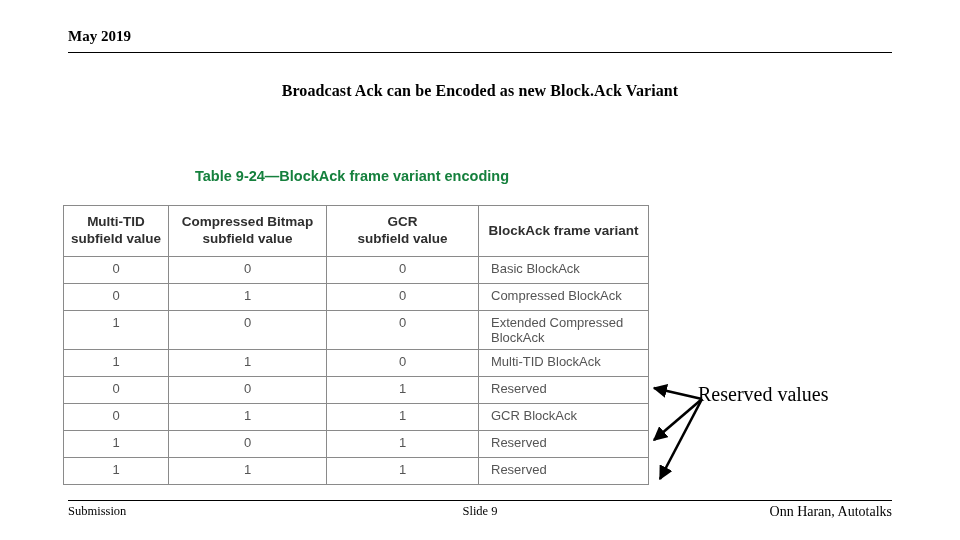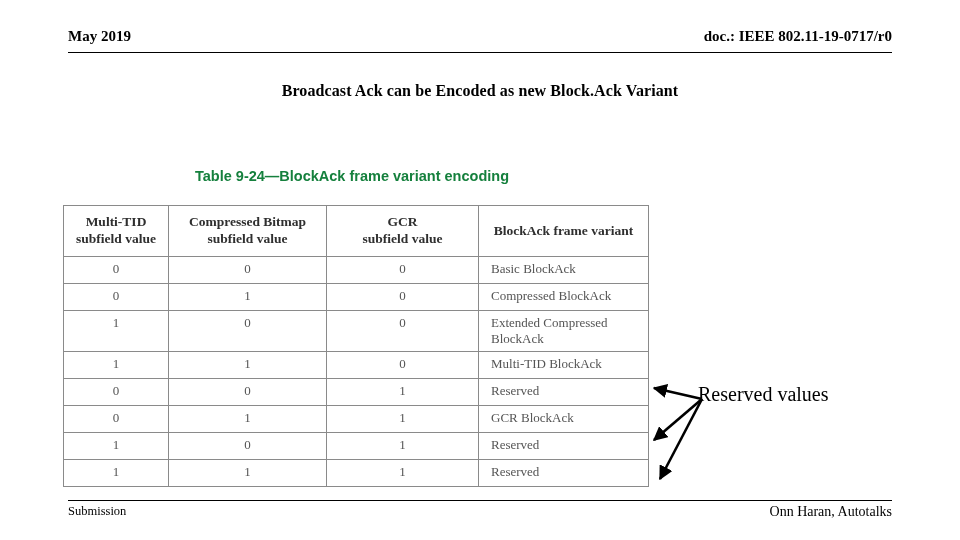--- a/index.html
+++ b/index.html
@@ -70,21 +70,21 @@
     color: #15803d;
   }
 
   
   .variant-table {
     position: absolute;
     left: 63px;
     top: 205px;
     width: 585px;
     border-collapse: collapse;
-    font-family: Liberation Serif, serif;
+    font-family: Liberation Sans, sans-serif;
     table-layout: fixed;
   }
   .variant-table th,
   .variant-table td {
     border: 1px solid #8a8a8a;
     color: #555555;
   }
   .variant-table thead th {
     font-size: 13.5px;
     font-weight: bold;
@@ -167,21 +167,20 @@
     top: 4px;
     font-size: 14px;
     white-space: nowrap;
   }
 </style>
 </head>
 <body>
 
 <div class="header">
   <div class="hdr-left">May 2019</div>
-  <div class="hdr-right">doc.: IEEE 802.11-19-0717/r0</div>
   <div class="hdr-rule"></div>
 </div>
 
 <div class="slide-title">Broadcast Ack can be Encoded as new Block.Ack Variant</div>
 
 <div class="table-caption">Table 9-24—BlockAck frame variant encoding</div>
 
 <table class="variant-table">
   <colgroup>
     <col class="col-1">
@@ -273,14 +272,15 @@
   </g>
 </svg>
 
 <div class="callout">
   <div>Reserved values</div>
 </div>
 
 <div class="footer">
   <div class="ftr-rule"></div>
   <div class="ftr-left">Submission</div>
+  <div class="ftr-center">Slide 9</div>
   <div class="ftr-right">Onn Haran, Autotalks</div>
 </div>
 
 </body></html>

